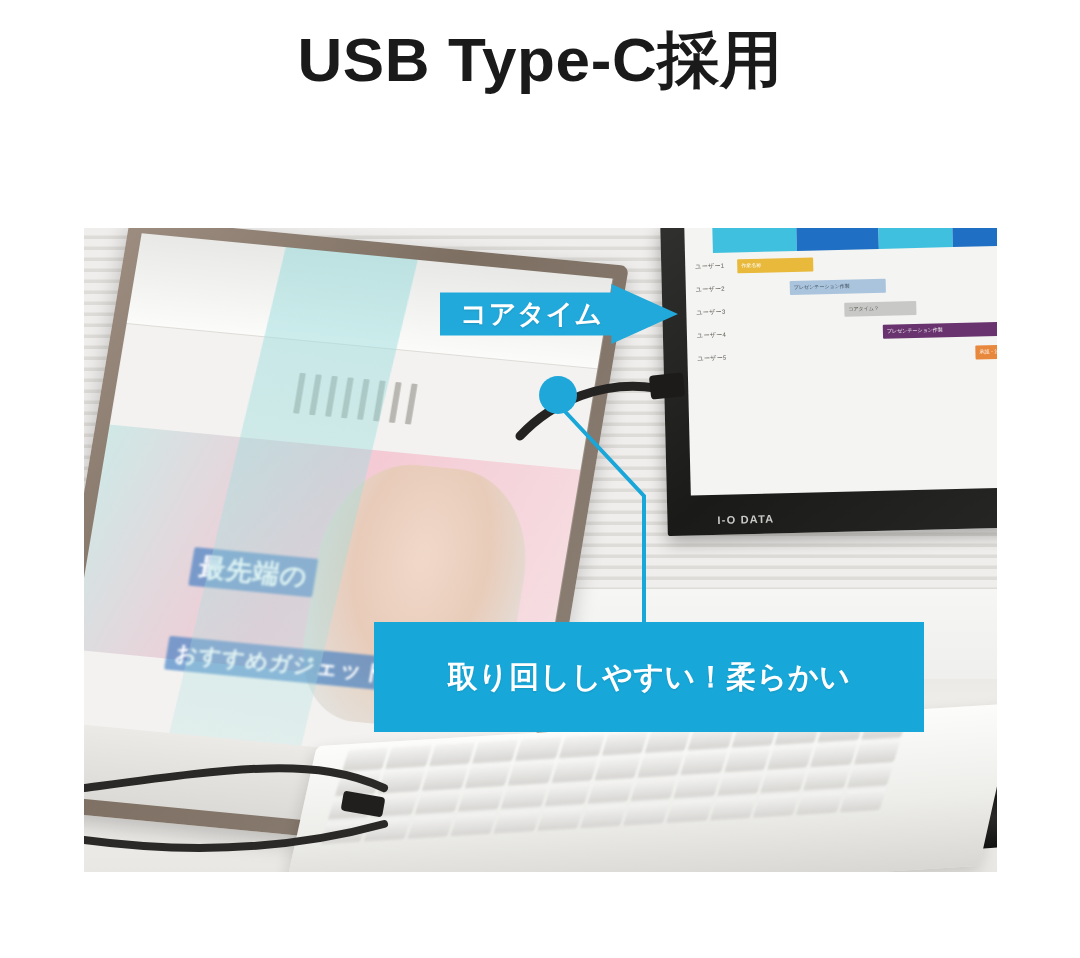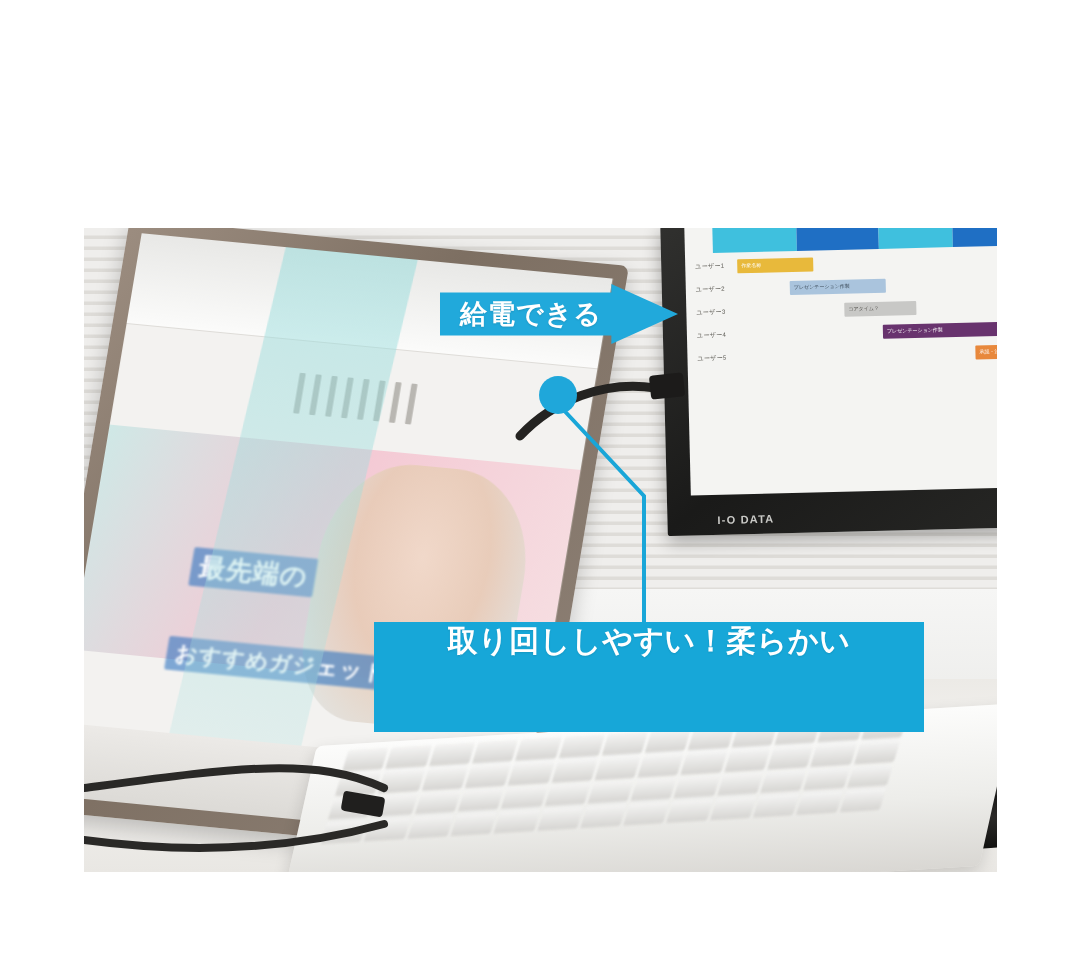--- a/index.html
+++ b/index.html
@@ -356,37 +356,38 @@
   #info-callout {
     position: absolute;
     left: 290px;
     top: 394px;
     width: 550px;
     height: 110px;
     background: #17a7d8;
     display: flex;
     flex-direction: column;
     align-items: center;
-    justify-content: space-between;
+    justify-content: center;
     gap: 2px;
   }
   .info-line {
     color: #ffffff;
     font-weight: bold;
     font-size: 30px;
     letter-spacing: 0.5px;
     line-height: 1.28;
     white-space: nowrap;
     text-shadow: 0 1px 2px rgba(0,0,0,0.10);
   }
 </style>
 </head>
 <body>
 
 <div id="headline-area">
+  <div id="main-headline">USB Type-C採用</div>
 </div>
 
 <div id="photo">
 
   <div class="blinds"></div>
   <div class="wall-lower"></div>
   <div class="desk"></div>
 
   <div id="monitor">
     <div id="monitor-bezel"></div>
@@ -521,21 +522,21 @@
 
     <rect x="566" y="146" width="34" height="24" rx="4" fill="#1c1b1a" transform="rotate(-6 583 158)"></rect>
 
     <rect x="258" y="566" width="42" height="20" rx="4" fill="#201f1e" transform="rotate(10 279 576)"></rect>
 
     <path d="M 474 176 L 560 268 L 560 394" stroke="#19a6d8" stroke-width="4" fill="none"></path>
   </svg>
 
   <div id="arrow-callout">
     <div id="arrow-shape"></div>
-    <div id="arrow-label">給電できる</div>
+    <div id="arrow-label">コアタイム</div>
   </div>
 
   <div id="cable-marker"></div>
 
   <div id="info-callout">
     <div class="info-line">取り回ししやすい！柔らかい</div>
   </div>
 
 </div>
 

